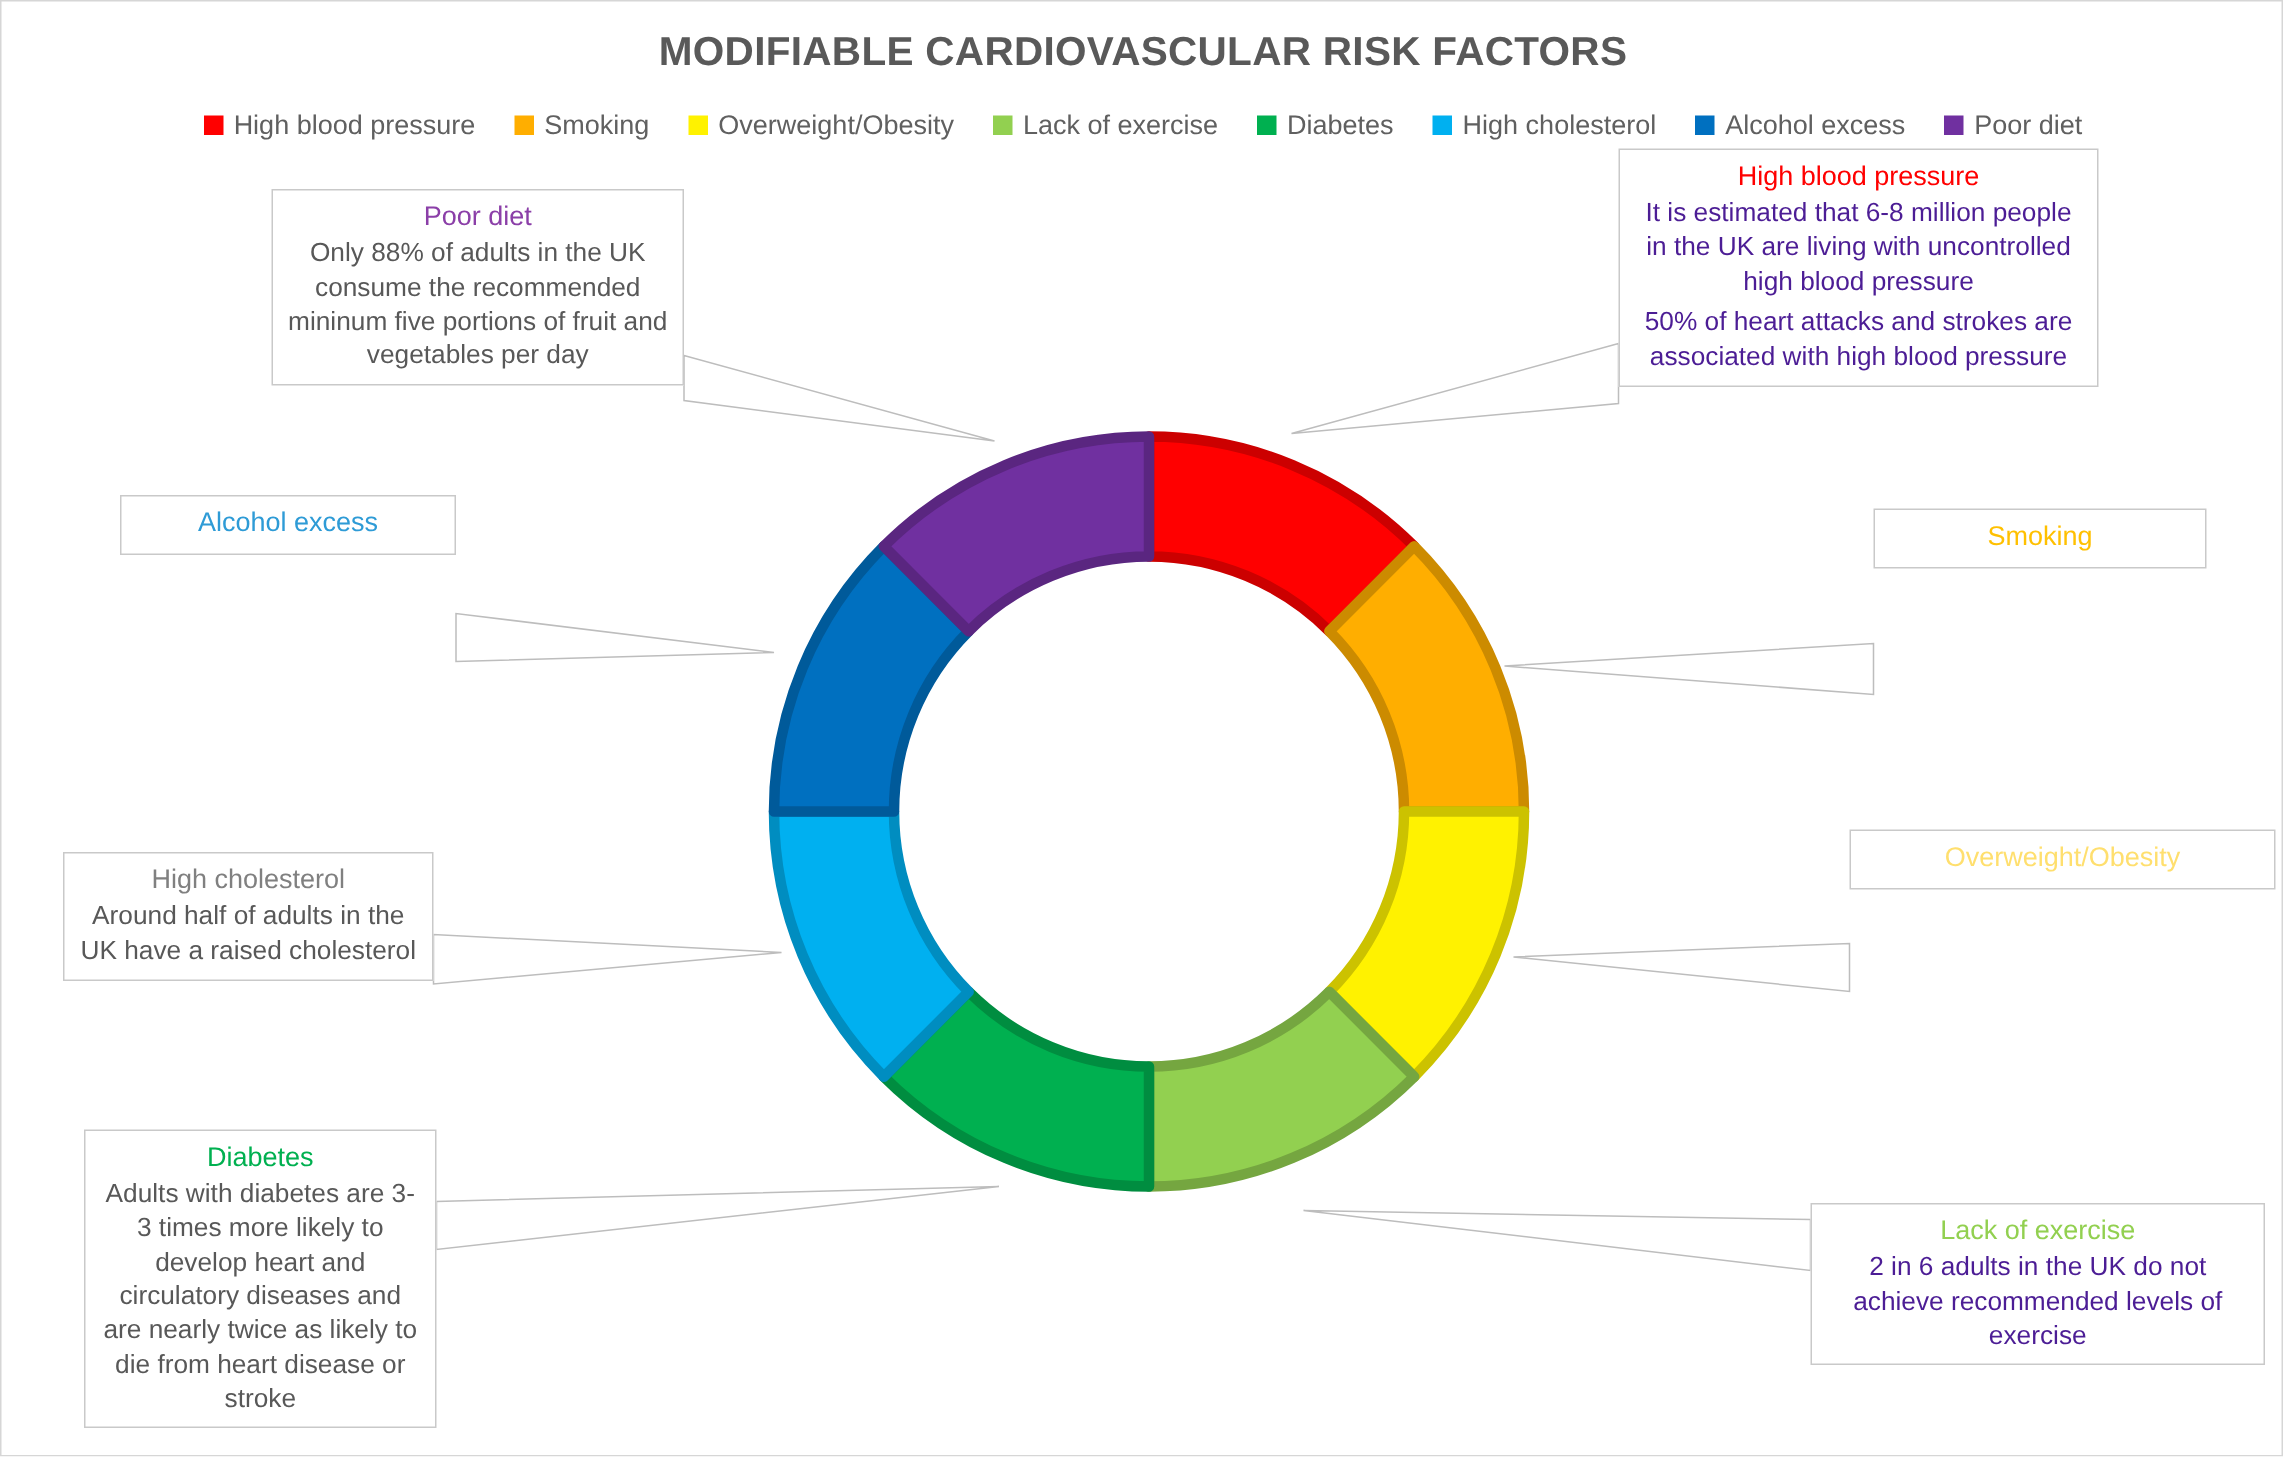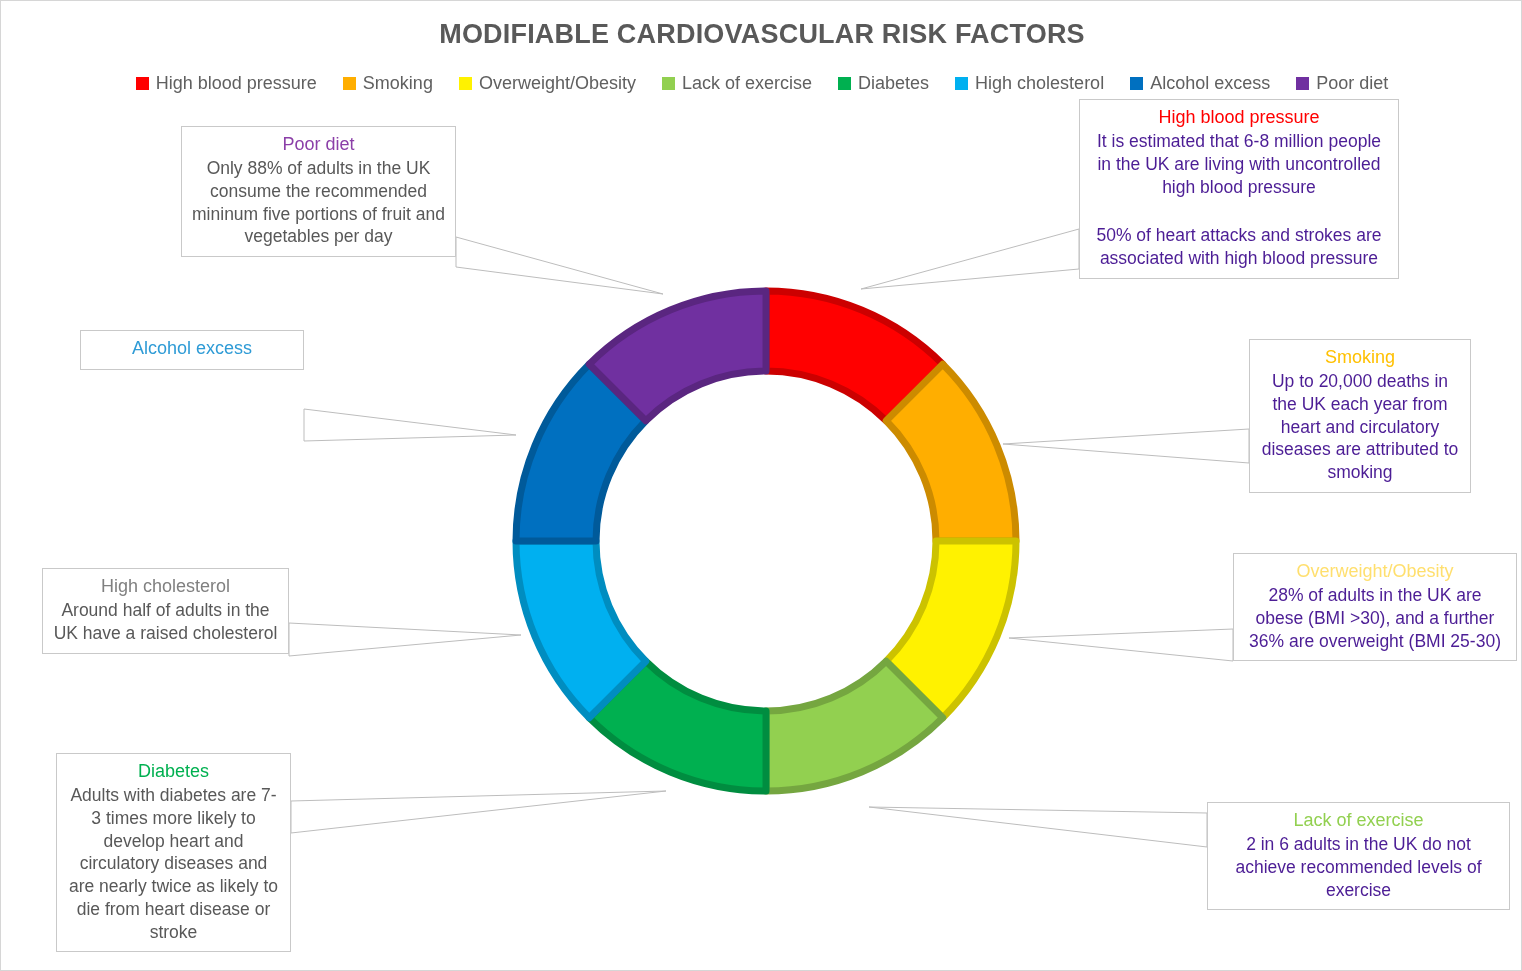--- a/index.html
+++ b/index.html
@@ -89,21 +89,21 @@
     line-height: 1.28;
     margin-bottom: 1px;
   }
   .callout-body {
     font-size: 17.5px;
     line-height: 1.30;
     color: #585858;
     white-space: pre-line;
   }
   .callout-body.dark { color: #4c1d95; }
-  .callout-body + .callout-body { margin-top: 26px; }
+  .callout-body + .callout-body { margin-top: 5px; }
 
   
   #leaders {
     position: absolute;
     left: 0;
     top: 0;
     width: 1522px;
     height: 971px;
     z-index: 3;
     pointer-events: none;
@@ -186,36 +186,34 @@
   </svg>
 
   <div class="callout" style="left:1078px; top:98px; width:320px;">
     <div class="callout-title" style="color:#FF0000">High blood pressure</div>
     <div class="callout-body dark">It is estimated that 6-8 million people in the UK are living with uncontrolled high blood pressure</div>
     <div class="callout-body dark">50% of heart attacks and strokes are associated with high blood pressure</div>
   </div>
 
   <div class="callout" style="left:1248px; top:338px; width:222px;">
     <div class="callout-title" style="color:#FFC000">Smoking</div>
-    <div class="callout-body dark">Up to 20,000 deaths in the UK each year from heart and circulatory diseases are attributed to smoking</div>
   </div>
 
   <div class="callout" style="left:1232px; top:552px; width:284px;">
     <div class="callout-title" style="color:#FFDF6E">Overweight/Obesity</div>
-    <div class="callout-body dark">28% of adults in the UK are obese (BMI &gt;30), and a further 36% are overweight (BMI 25-30)</div>
   </div>
 
   <div class="callout" style="left:1206px; top:801px; width:303px;">
     <div class="callout-title" style="color:#92D050">Lack of exercise</div>
     <div class="callout-body dark">2 in 6 adults in the UK do not achieve recommended levels of exercise</div>
   </div>
 
   <div class="callout" style="left:55px; top:752px; width:235px;">
     <div class="callout-title" style="color:#00B050">Diabetes</div>
-    <div class="callout-body">Adults with diabetes are 7-3 times more likely to develop heart and circulatory diseases and are nearly twice as likely to die from heart disease or stroke</div>
+    <div class="callout-body">Adults with diabetes are 3-3 times more likely to develop heart and circulatory diseases and are nearly twice as likely to die from heart disease or stroke</div>
   </div>
 
   <div class="callout" style="left:41px; top:567px; width:247px;">
     <div class="callout-title" style="color:#808080">High cholesterol</div>
     <div class="callout-body">Around half of adults in the UK have a raised cholesterol</div>
   </div>
 
   <div class="callout" style="left:79px; top:329px; width:224px;">
     <div class="callout-title" style="color:#2E9BD6">Alcohol excess</div>
   </div>

